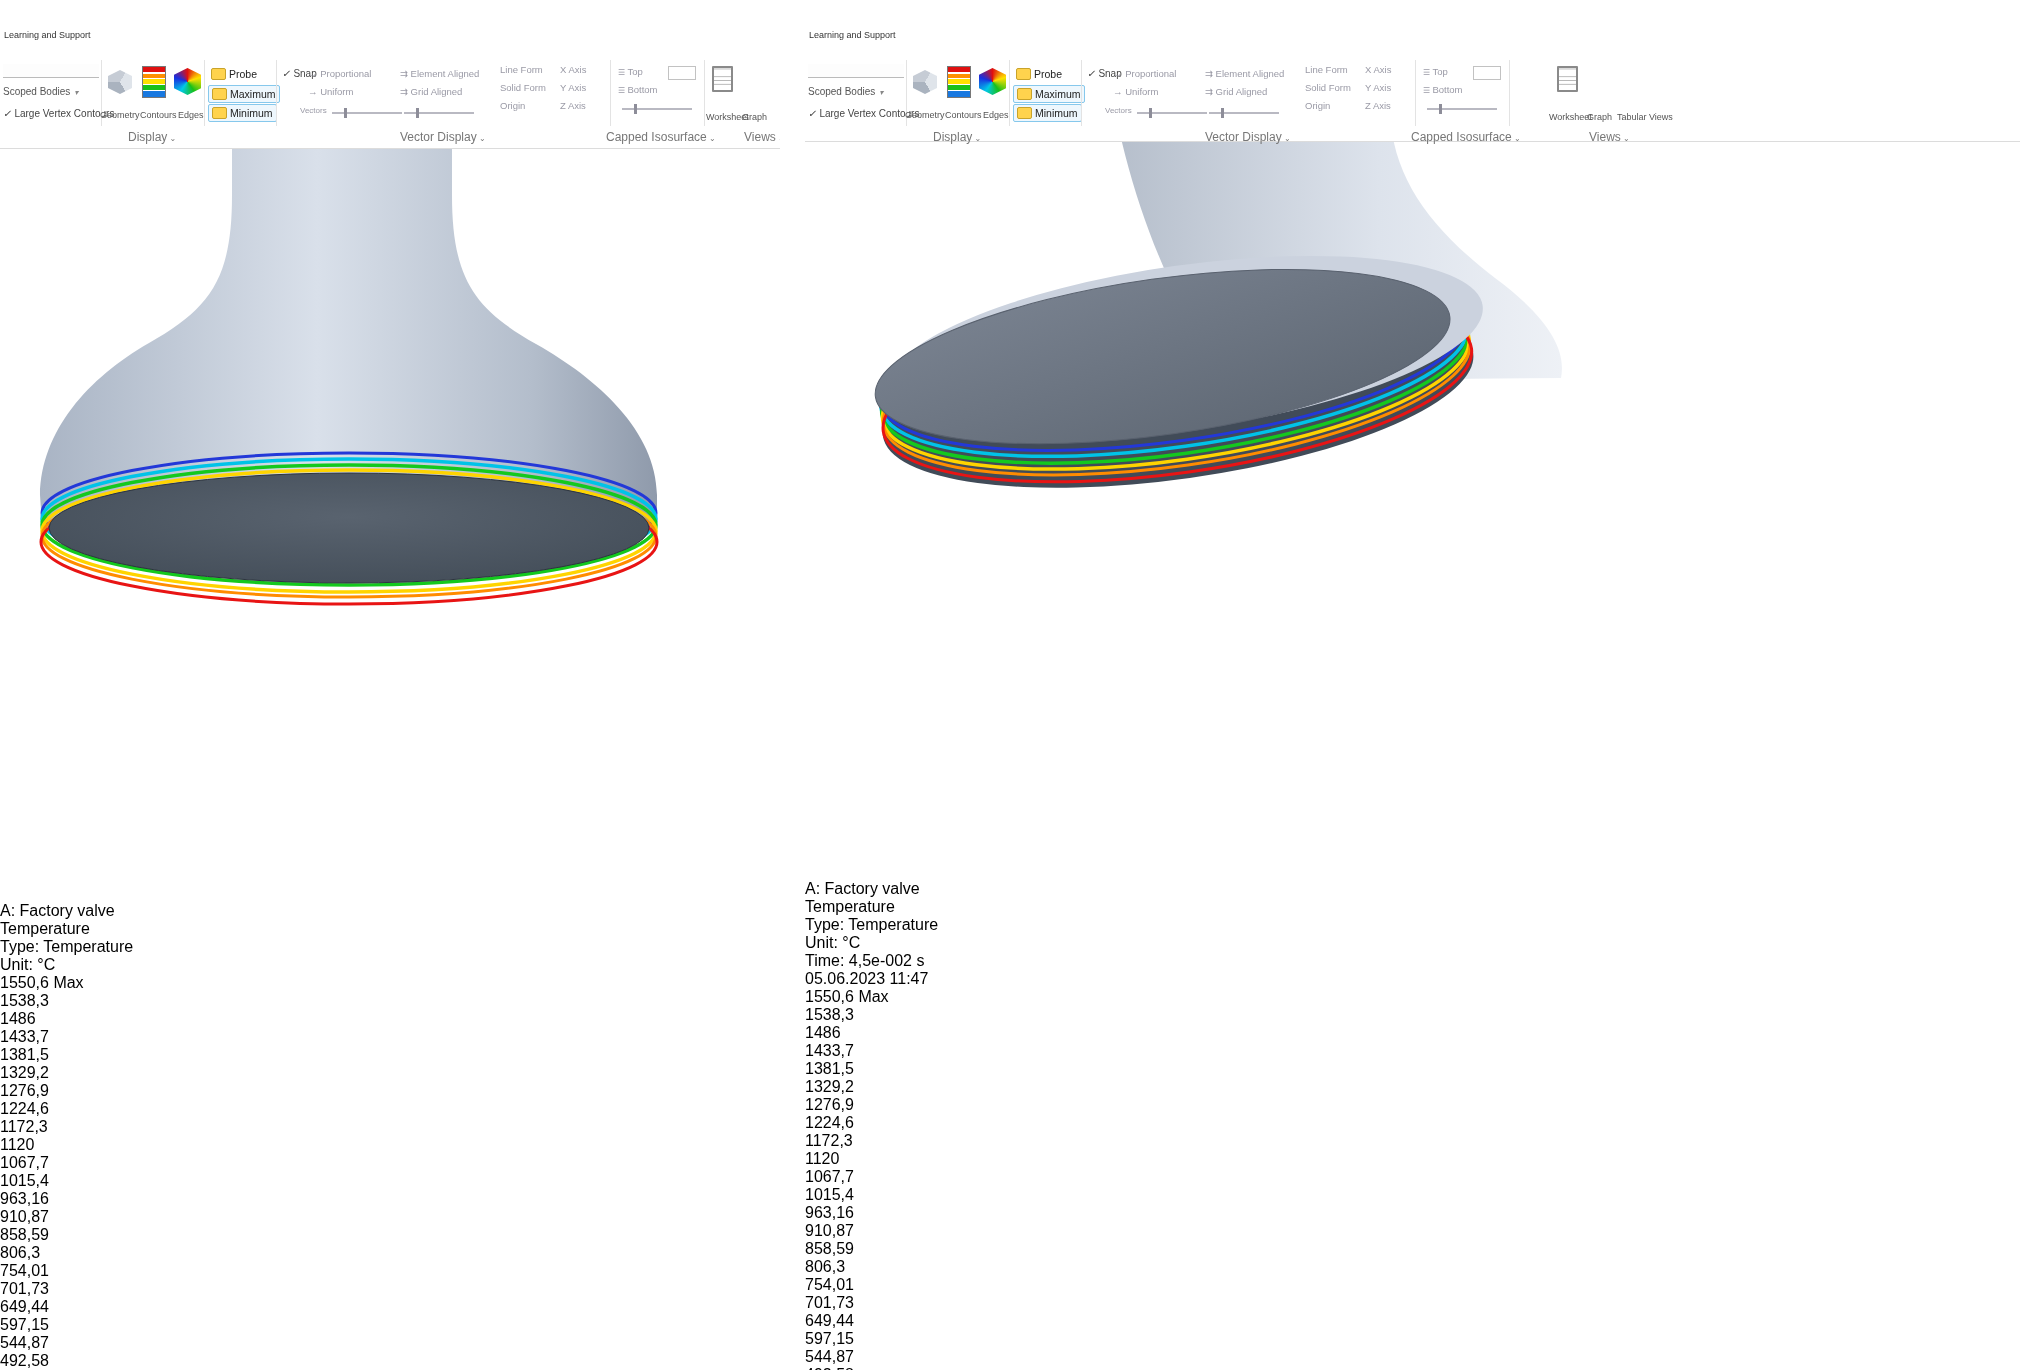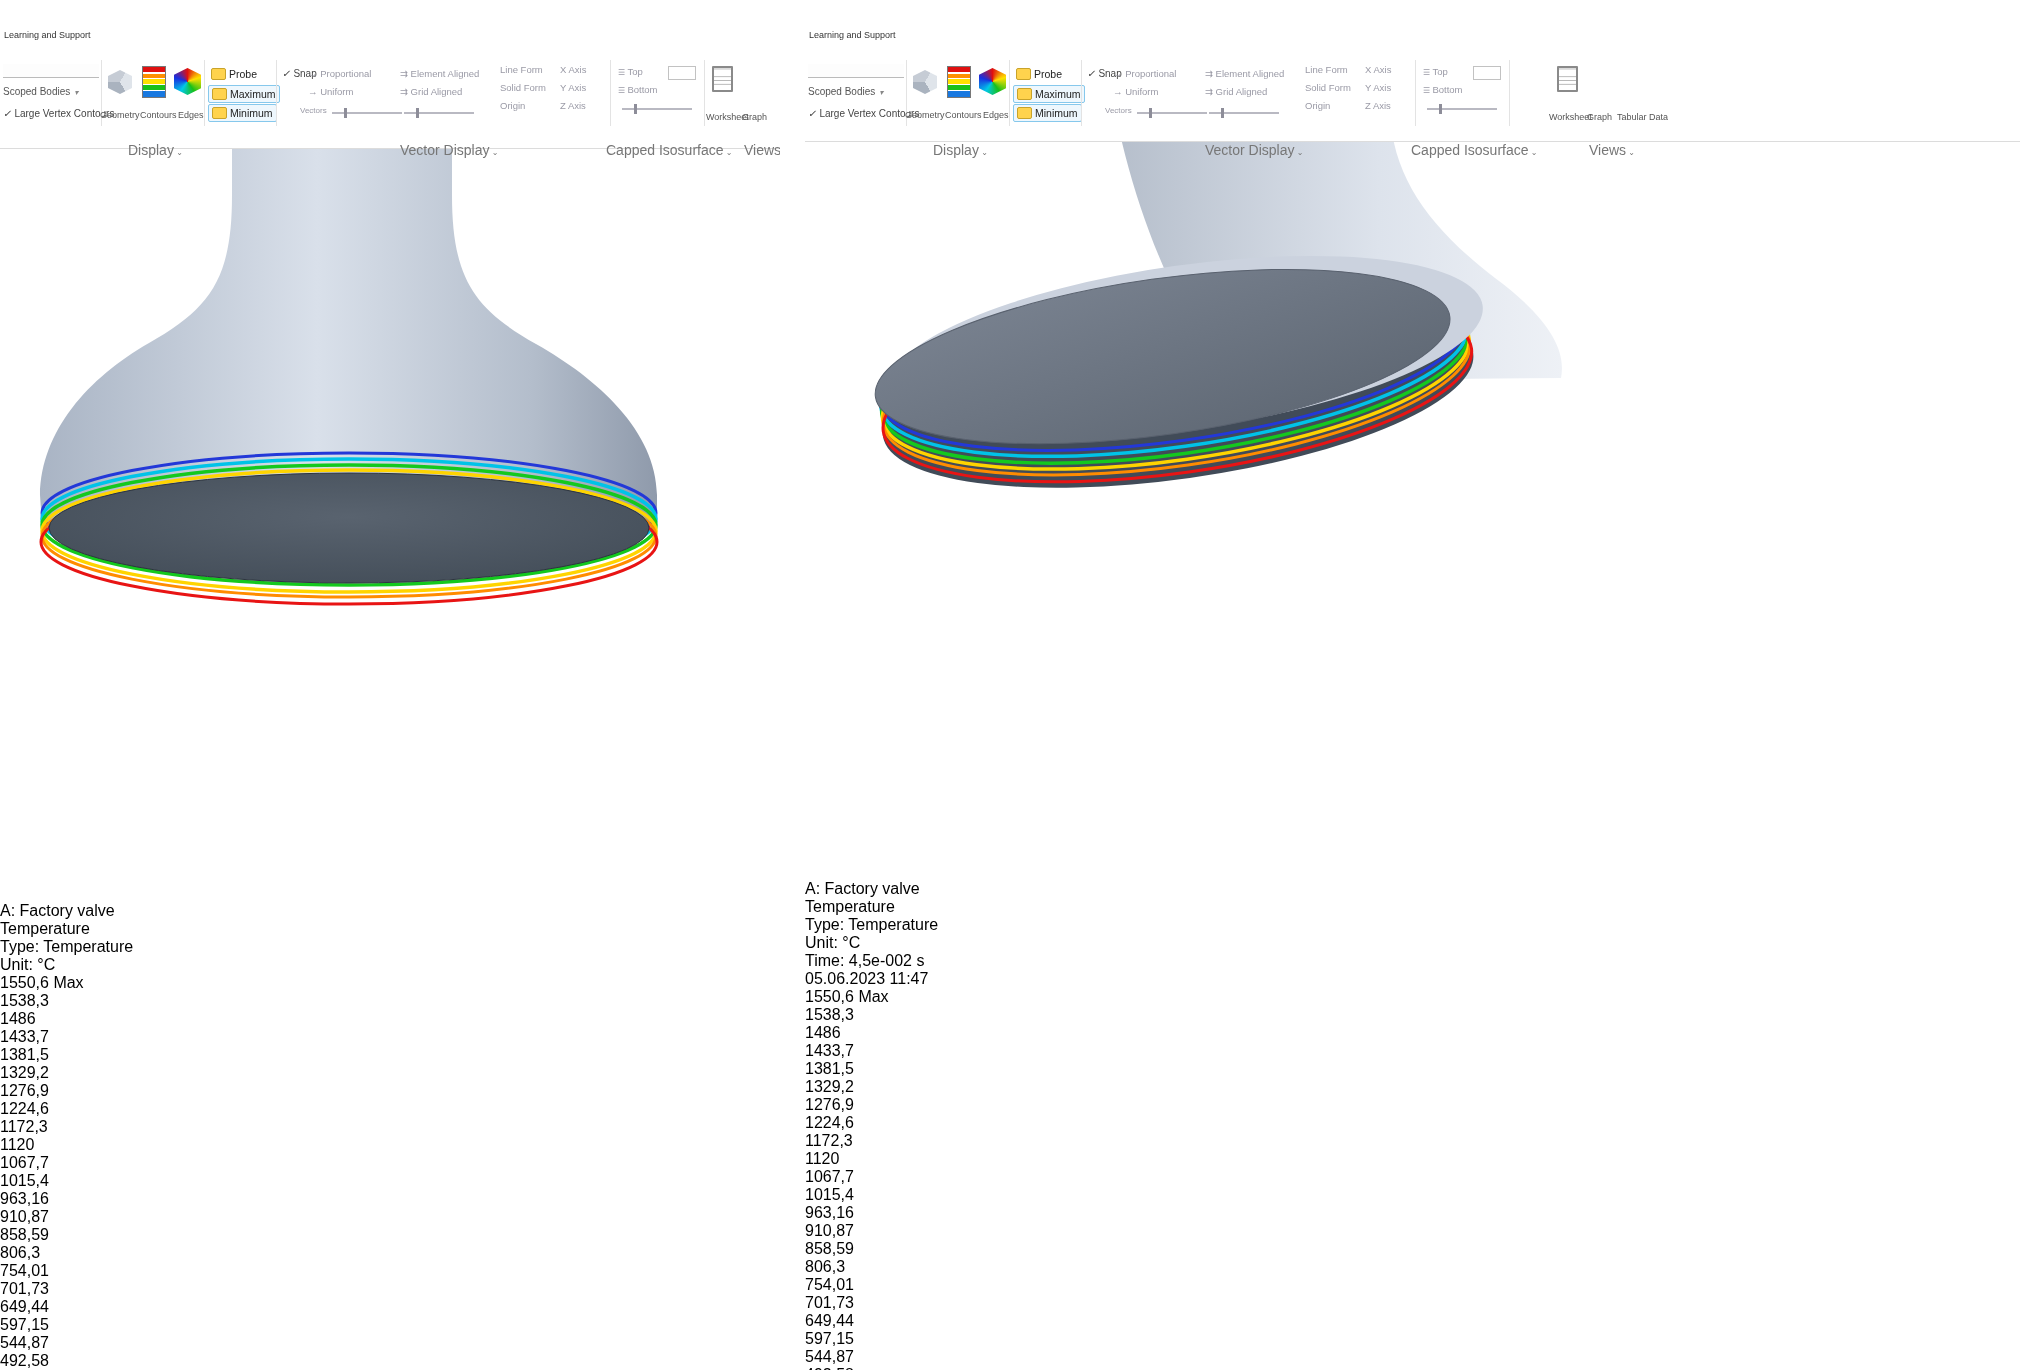--- a/index.html
+++ b/index.html
@@ -11,21 +11,21 @@
   .ribbon{position:absolute;left:0;top:0;width:100%;height:124px;background:#fff;border-bottom:1px solid #dcdcdc;}
   .pb .ribbon{height:117px;}
   .rb-learning{position:absolute;left:4px;top:6px;font-size:9px;color:#333;}
   .rb-search{position:absolute;left:3px;top:40px;width:96px;height:13px;border-bottom:1px solid #bbb;background:#fdfdfd;}
   .rb-item{position:absolute;font-size:10px;color:#555;white-space:nowrap;}
   .rb-item .caret::after{content:"▾";font-size:8px;color:#888;margin-left:4px;}
   .rb-check{position:absolute;font-size:10px;color:#444;white-space:nowrap;}
   .chk::before{content:"✓";font-size:10px;color:#333;margin-right:3px;}
   .vsep{position:absolute;top:36px;height:66px;width:1px;background:#e3e3e3;}
   .rb-lbl{position:absolute;font-size:9px;color:#555;white-space:nowrap;}
-  .rb-grp{position:absolute;top:118px;font-size:14px;color:#777;white-space:nowrap;}
+  .rb-grp{position:absolute;top:106px;font-size:12px;color:#777;white-space:nowrap;}
   .rb-grp::after{content:" ⌄";font-size:8px;}
   .rb-btn{position:absolute;font-size:10.5px;color:#222;white-space:nowrap;display:flex;align-items:center;gap:3px;height:16px;padding:0 3px;}
   .rb-btn.active{border:1px solid #86c8ec;background:#eef7fd;border-radius:2px;align-items:center;}
   .rb-fade{position:absolute;font-size:9.5px;color:#9a9aa6;white-space:nowrap;}
   .f-arr::before{content:"→ ";color:#9a9aa6;}
   .f-arr2::before{content:"⇉ ";color:#9a9aa6;}
   .f-lines::before{content:"☰ ";color:#9a9aa6;font-size:8px;}
   .rb-slider{position:absolute;width:70px;height:2px;background:#b9b9c2;}
   .rb-slider::before{content:"";position:absolute;left:12px;top:-4px;width:3px;height:10px;background:#8d8d99;}
   .rb-input{position:absolute;width:26px;height:12px;border:1px solid #c2c2c2;background:#fff;}
@@ -353,21 +353,21 @@
       <span class="rb-fade f-lines" style="left:618px;top:60px">Bottom</span>
       <span class="rb-input" style="left:668px;top:42px"></span>
       <span class="rb-slider" style="left:622px;top:84px"></span>
       <span class="rb-grp" style="left:606px">Capped Isosurface</span>
       <span class="vsep" style="left:704px"></span>
       <span class="i-page" style="left:752px;top:42px"></span>
       <span class="i-rgraph active" style="left:780px;top:40px"></span>
       <span class="i-rtab" style="left:812px;top:42px"></span>
       <span class="rb-lbl" style="left:744px;top:88px">Worksheet</span>
       <span class="rb-lbl" style="left:782px;top:88px">Graph</span>
-      <span class="rb-lbl" style="left:812px;top:88px">Tabular Data</span>
+      <span class="rb-lbl" style="left:812px;top:88px">Tabular Views</span>
       <span class="rb-grp" style="left:784px">Views</span>
     </div>
 
     <div class="tb2">
       <span class="ic mag" style="left:8px"><span class="g" style="color:#e8a000">◀</span></span>
       <span class="ic mag dim" style="left:46px"><span class="g" style="color:#b5b5b5">▶</span></span>
       <span class="ic selbox" style="left:84px;top:2px;padding:2px"><span class="cube"></span></span>
       <span class="ic cube dim" style="left:126px"></span>
       <span class="ic cube" style="left:162px;transform:scale(.85)"></span>
       <span class="ic i-boxsel" style="left:200px;top:9px"></span>

